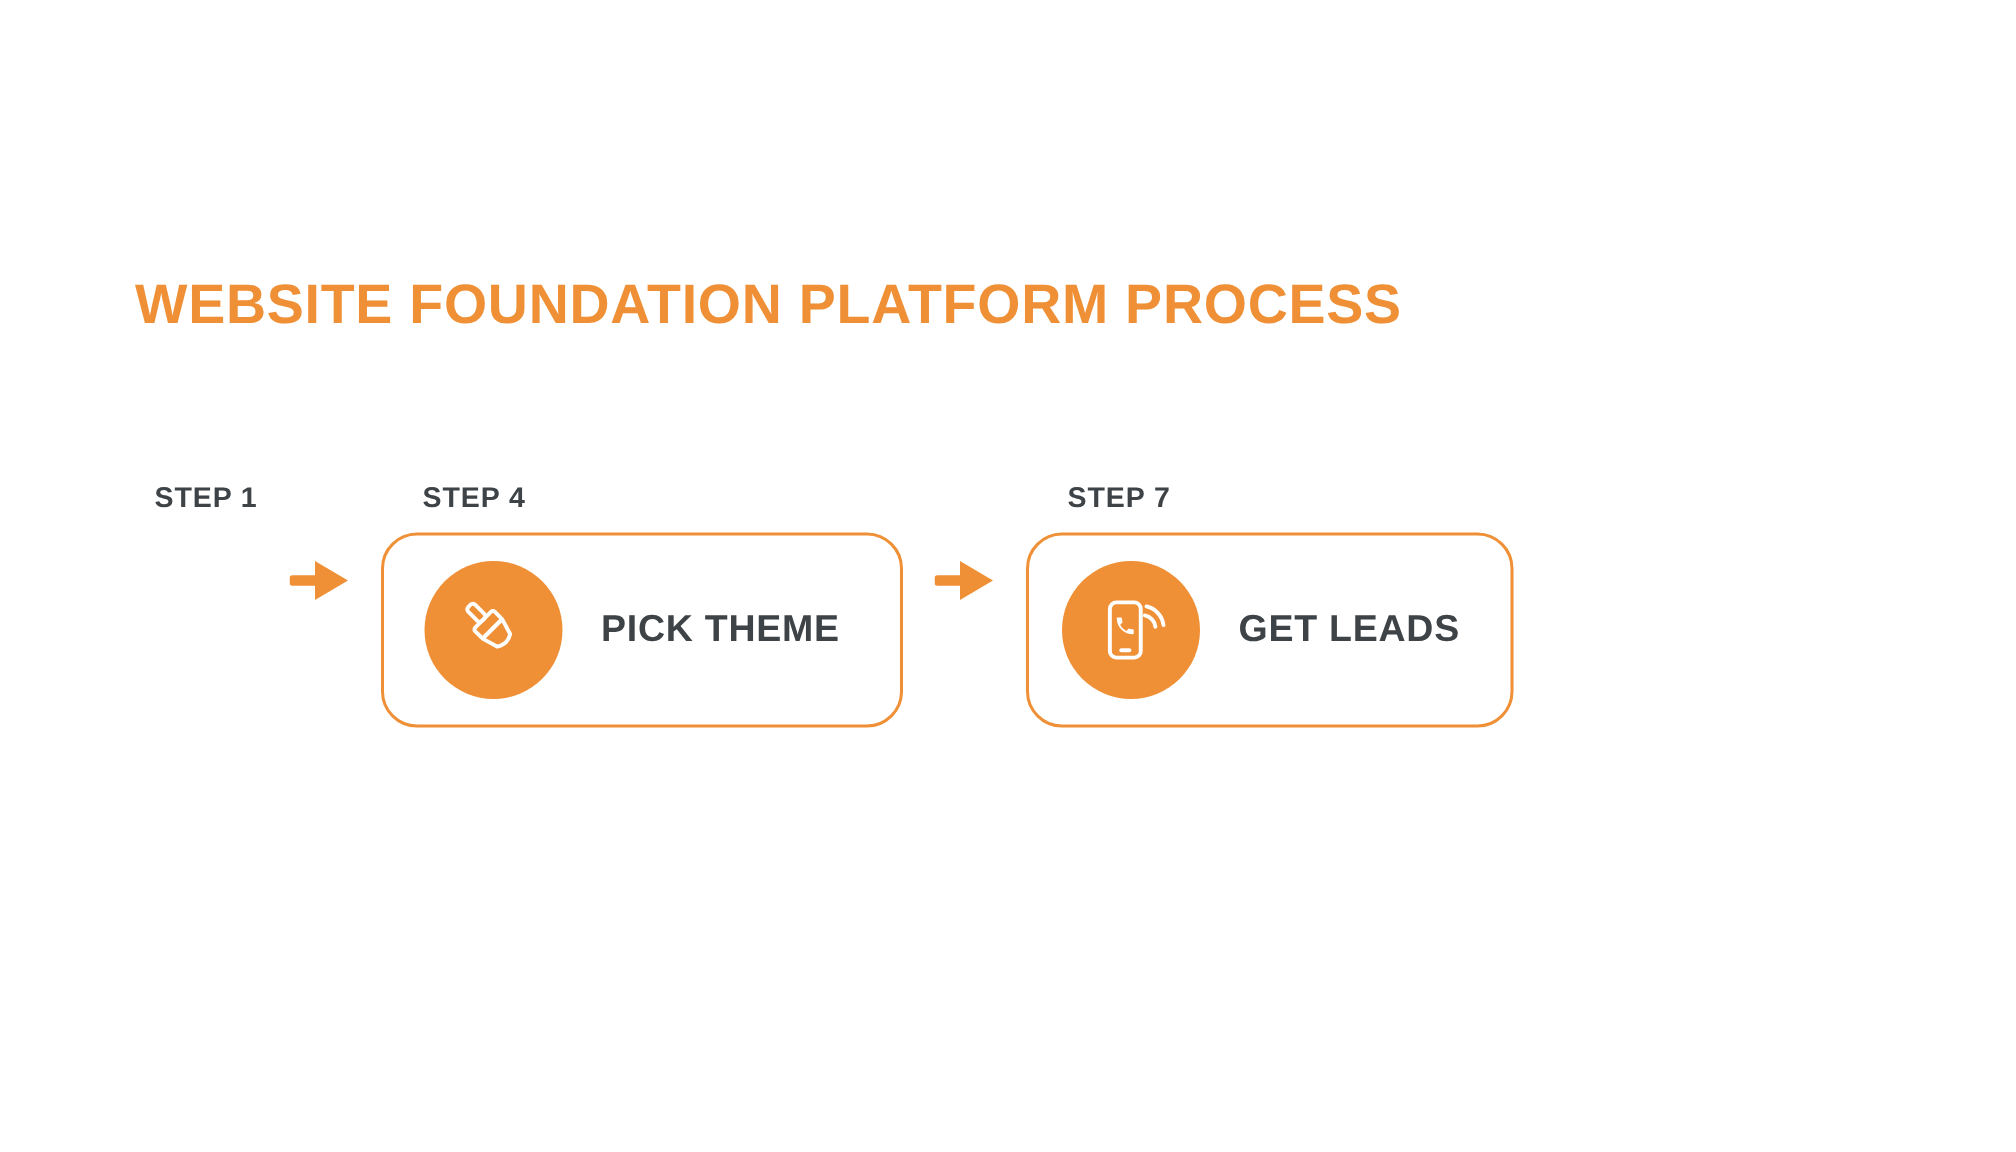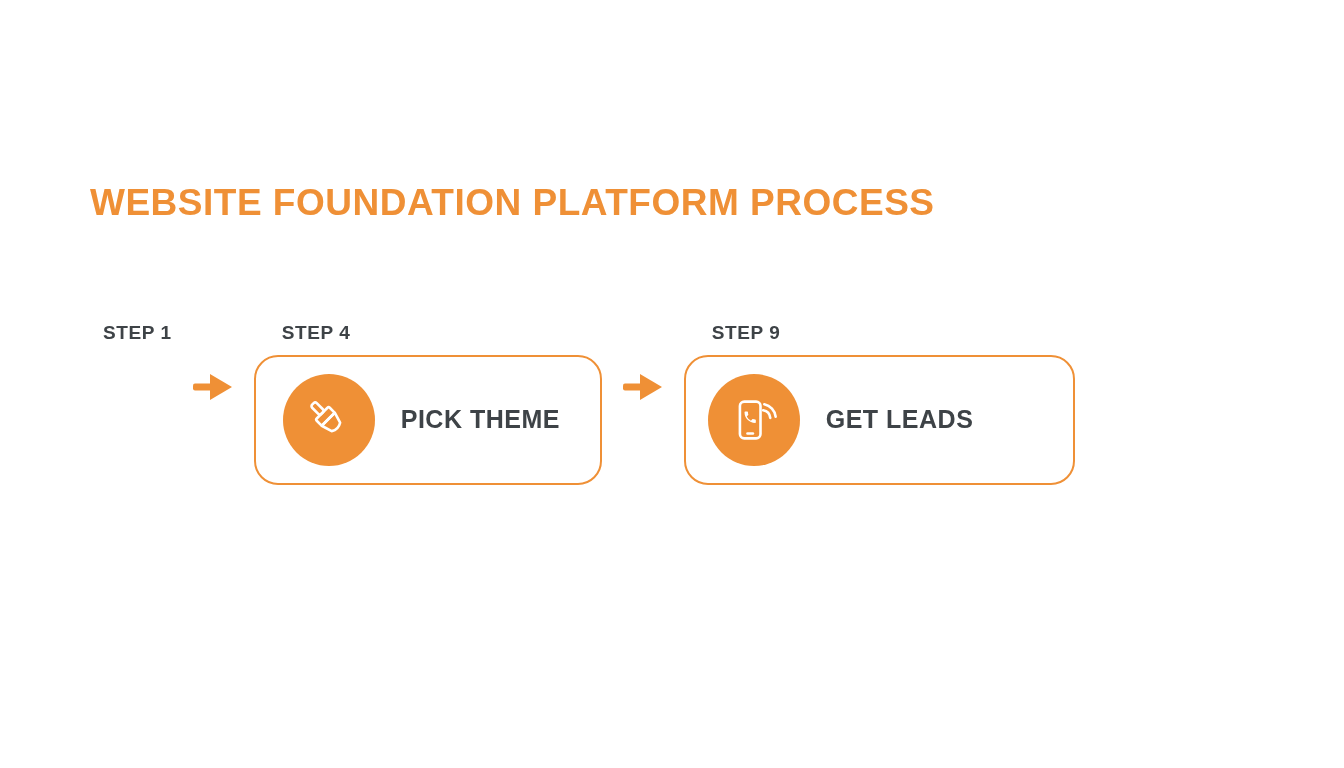--- a/index.html
+++ b/index.html
@@ -46,21 +46,21 @@
     border:2.5px solid var(--accent);
     border-radius:24px;
     background:#fff;
     display:flex;
     align-items:center;
     padding-left:22px;
     padding-right:16px;
   }
   .step-box.w1{width:355px;}
   .step-box.w2{width:348px;padding-left:27px;}
-  .step-box.w3{width:391px;}
+  .step-box.w3{width:325px;}
   .icon-circle{
     width:92px;
     height:92px;
     min-width:92px;
     border-radius:50%;
     background:var(--accent);
     display:flex;
     align-items:center;
     justify-content:center;
     margin-right:26px;
@@ -125,21 +125,21 @@
   </div>
 
   <div class="arrow-cell">
     <svg width="40" height="32" viewBox="0 0 40 32">
       <rect x="0" y="12.5" width="19" height="7" rx="2" fill="currentColor"></rect>
       <polygon points="17,3 39,16 17,29" fill="currentColor"></polygon>
     </svg>
   </div>
 
   <div class="step">
-    <div class="step-label">STEP 9</div>
+    <div class="step-label">STEP 7</div>
     <div class="step-box w3">
       <div class="icon-circle">
         <svg width="52" height="52" viewBox="0 0 48 48">
           <g class="white-stroke">
             <rect x="11" y="7" width="19" height="34" rx="4"></rect>
             <line x1="18" y1="36.5" x2="23" y2="36.5"></line>
             <path d="M32.5 15 a8 8 0 0 1 6.5 7"></path>
             <path d="M33.5 9.5 a13.5 13.5 0 0 1 10.5 11.5"></path>
           </g>
           <g transform="translate(13.5,14.5) scale(0.58)" fill="#fff">

